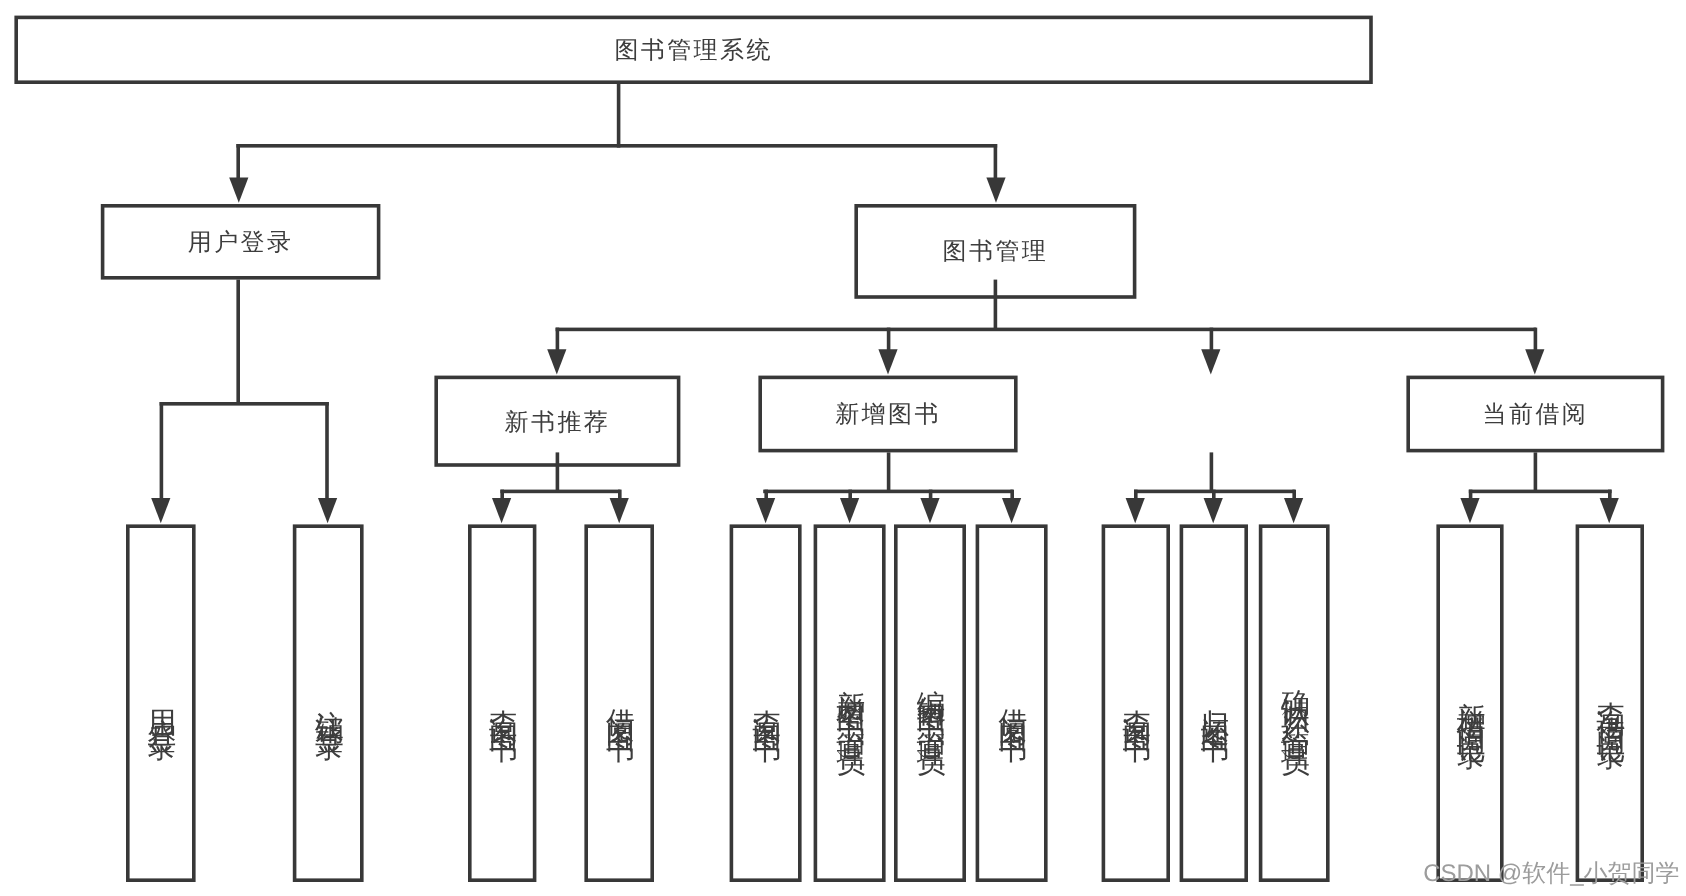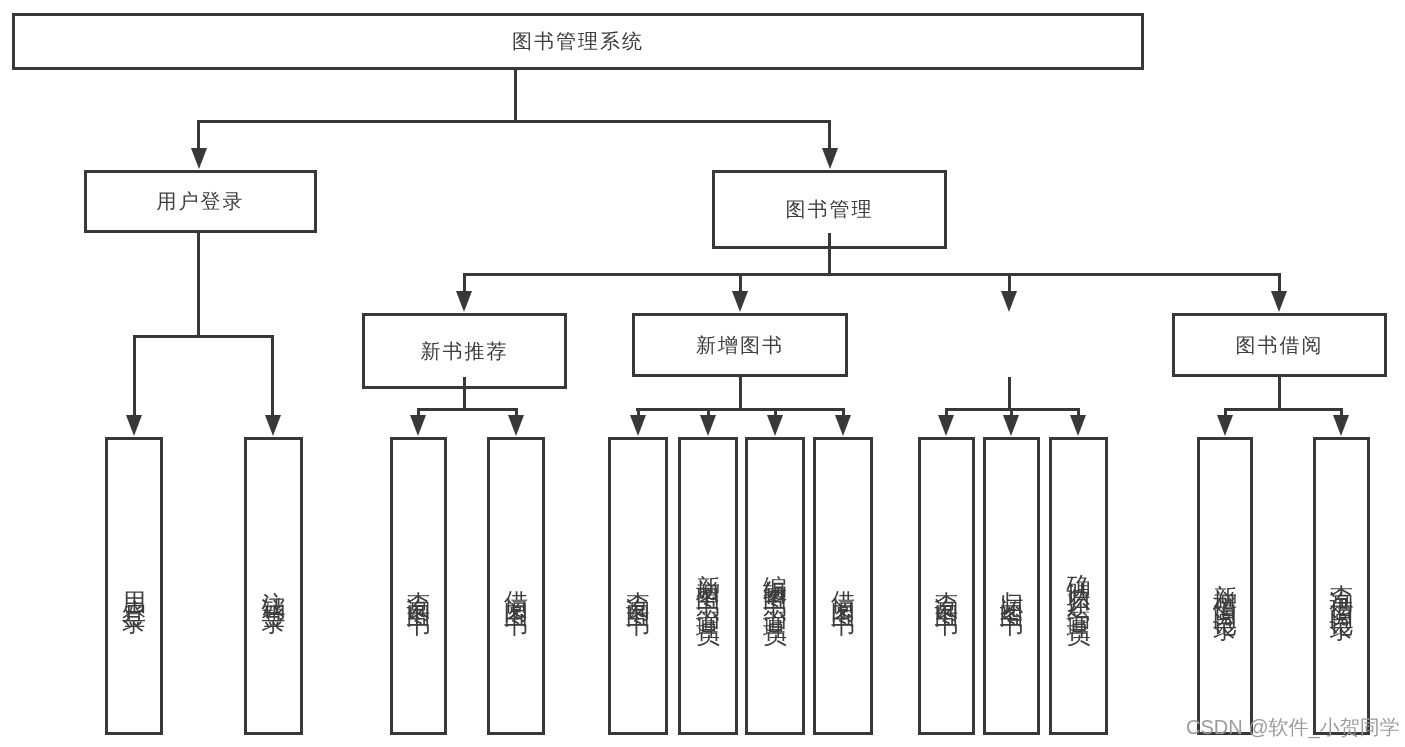--- a/index.html
+++ b/index.html
@@ -66,21 +66,21 @@
   <div class="vline" style="left:1278px;top:273px;height:20px"></div>
   <div class="arrow" style="left:1271px;top:291px"></div>
 
   <div class="node h" style="left:362px;top:313px;width:205px;height:76px">
     <span>新书推荐</span>
   </div>
   <div class="node h" style="left:632px;top:313px;width:216px;height:64px">
     <span>新增图书</span>
   </div>
   <div class="node h" style="left:1172px;top:313px;width:215px;height:64px">
-    <span>图书借阅</span>
+    <span>当前借阅</span>
   </div>
 
   <div class="vline" style="left:463px;top:377px;height:33px"></div>
   <div class="vline" style="left:739px;top:377px;height:33px"></div>
   <div class="vline" style="left:1008px;top:377px;height:33px"></div>
   <div class="vline" style="left:1278px;top:377px;height:33px"></div>
 
   <div class="hline" style="left:417px;top:408px;width:100px"></div>
   <div class="hline" style="left:636px;top:408px;width:208px"></div>
   <div class="hline" style="left:945px;top:408px;width:134px"></div>

